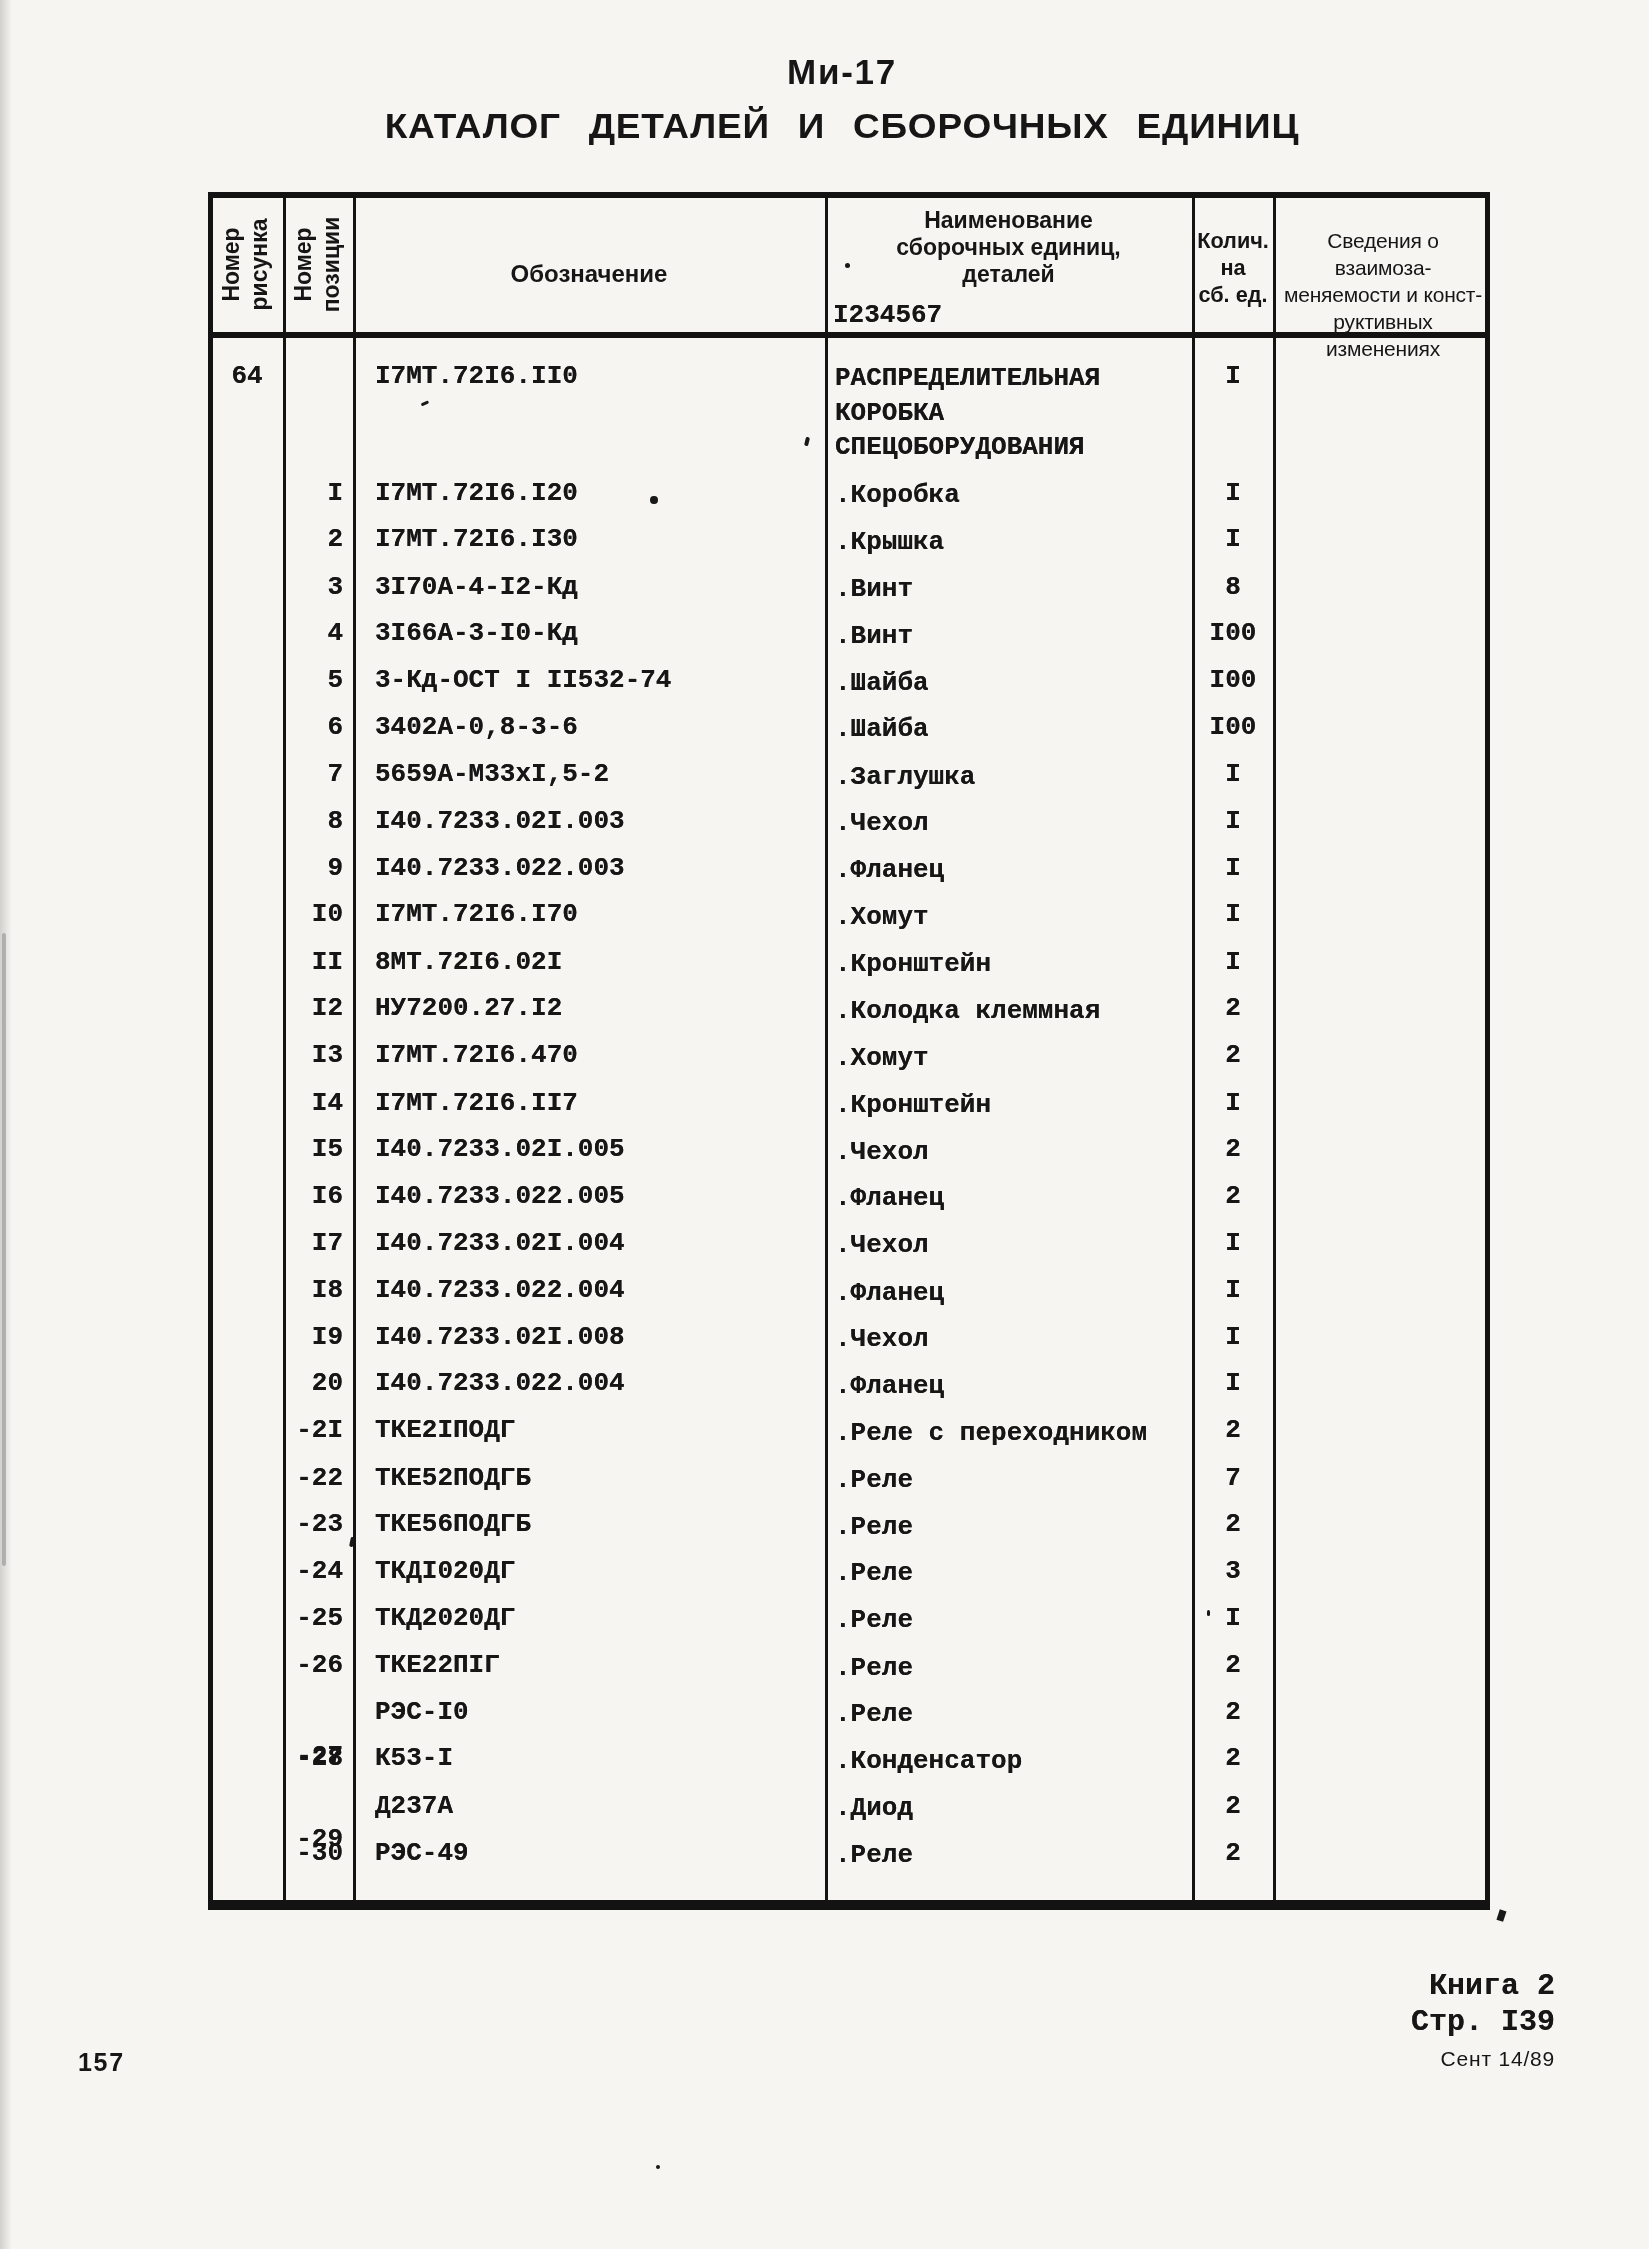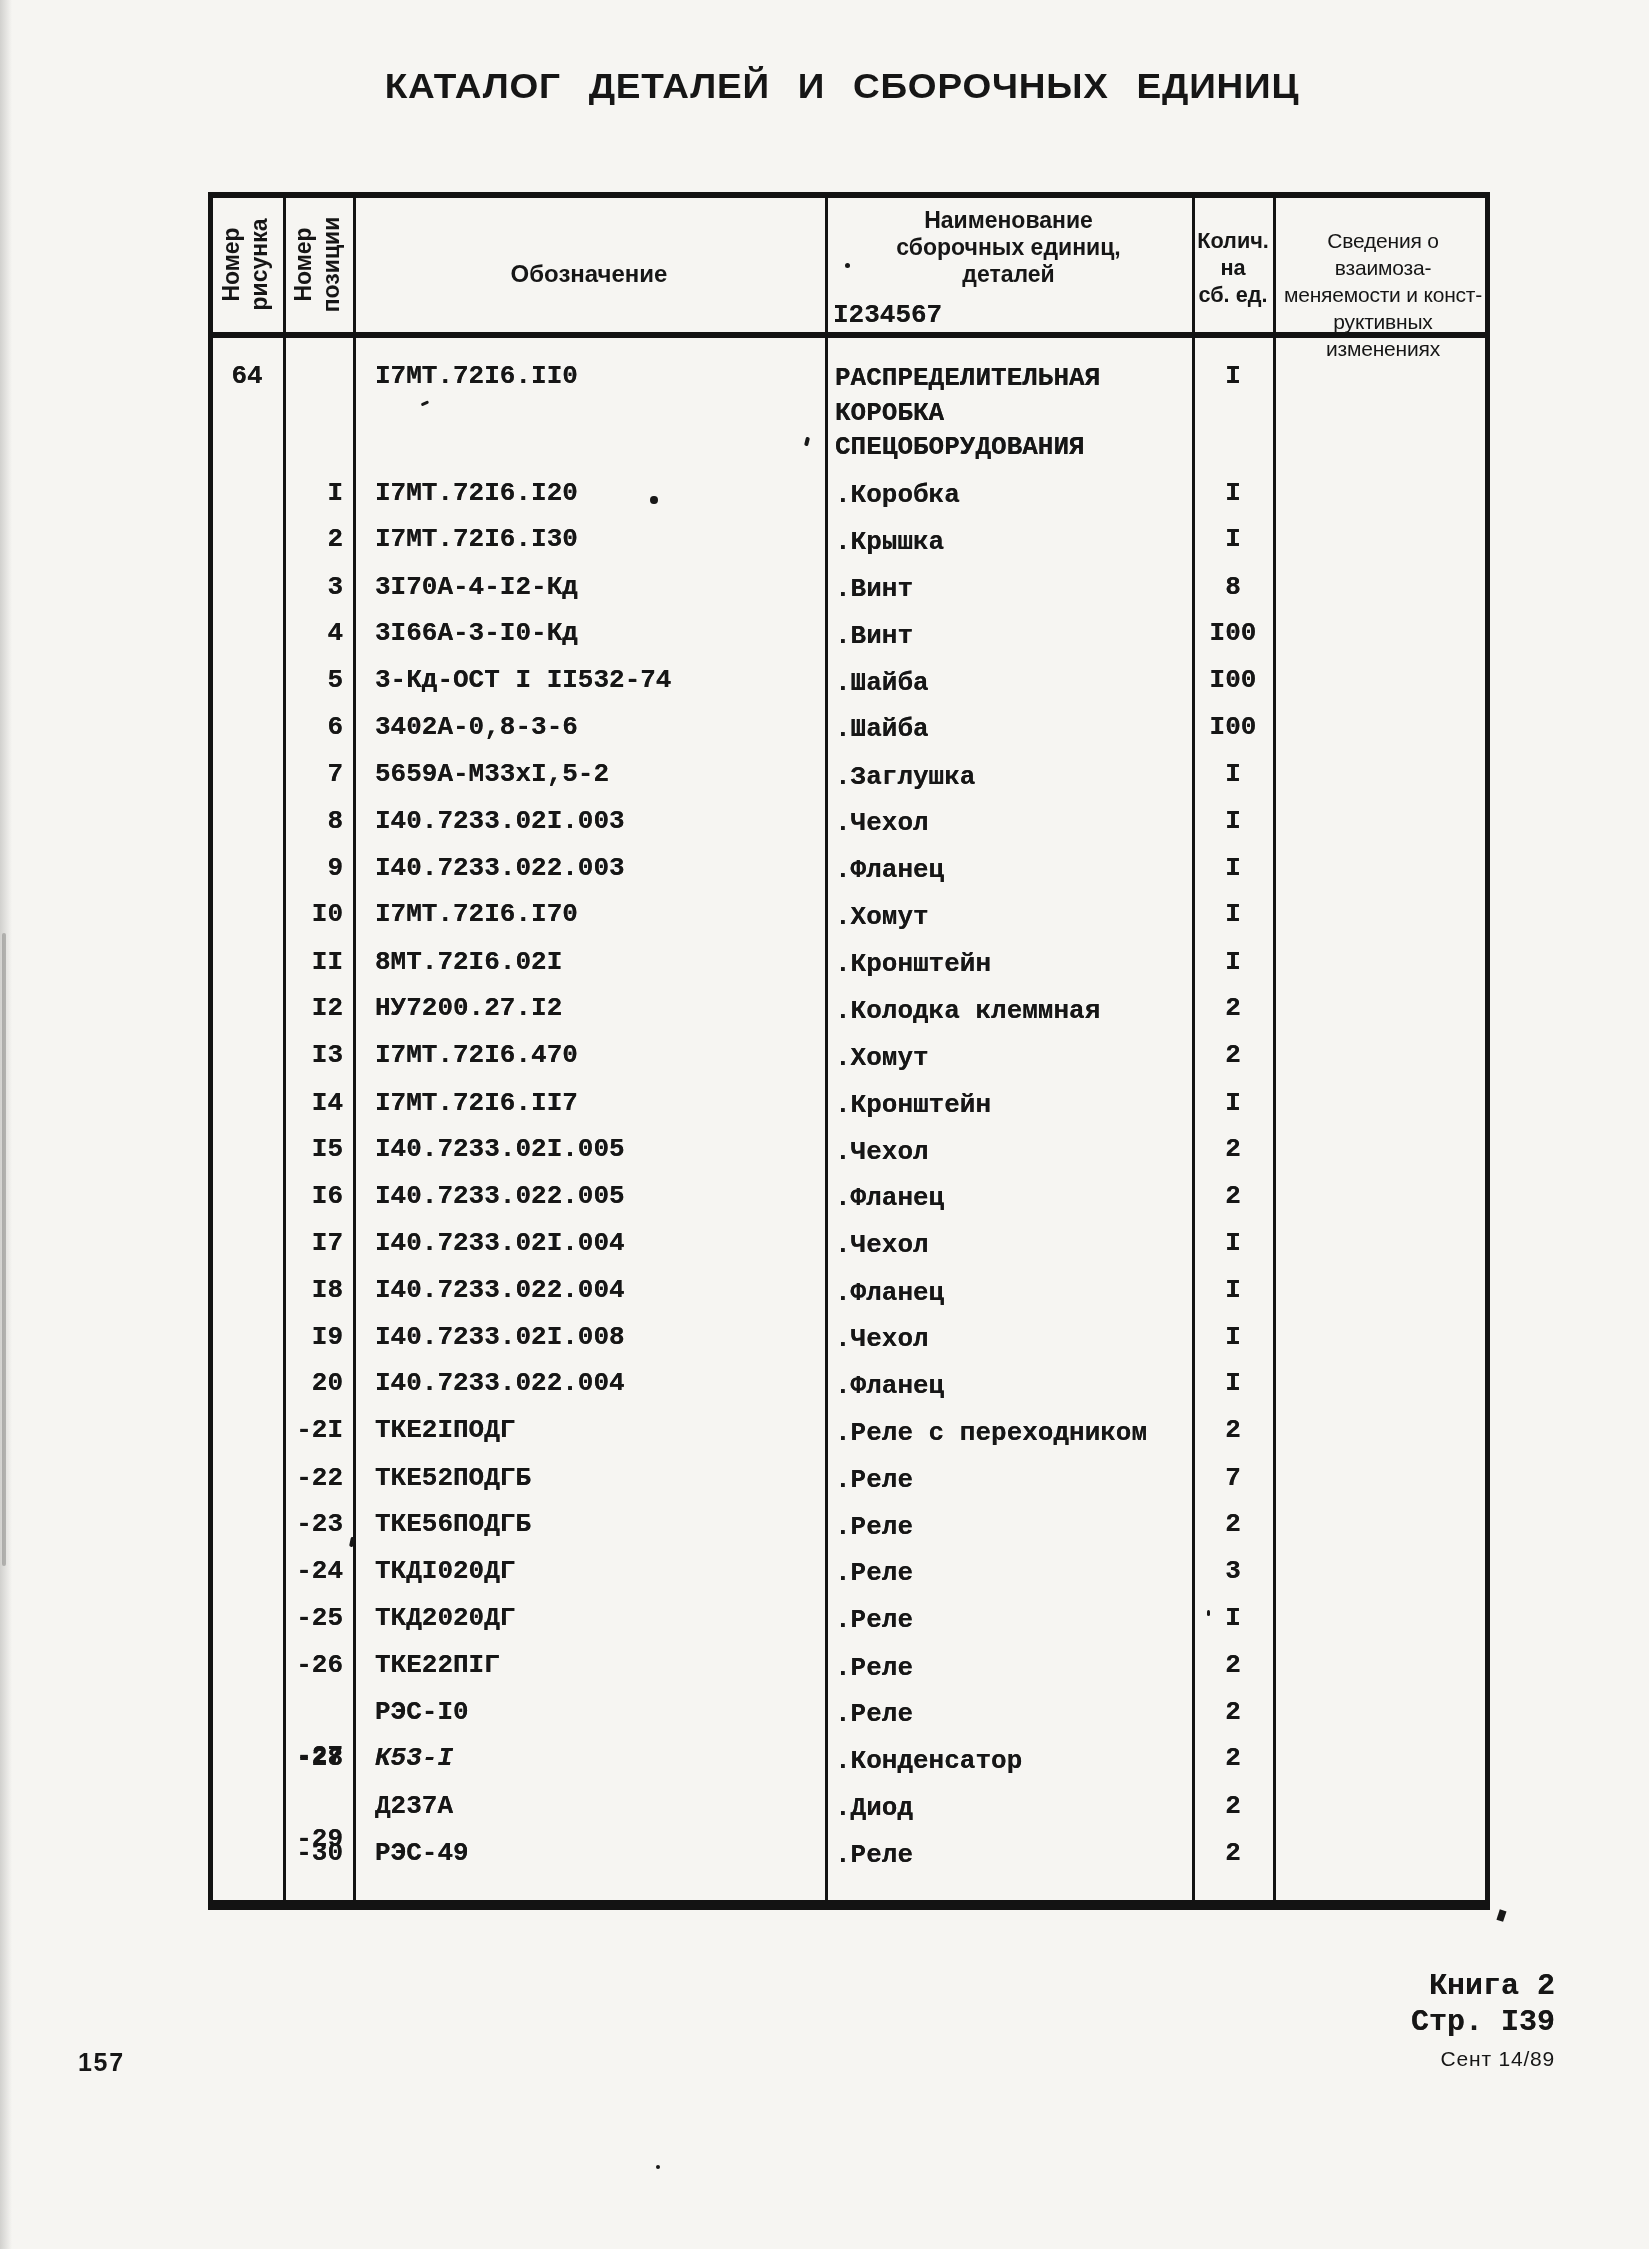--- a/index.html
+++ b/index.html
@@ -49,20 +49,21 @@
 </style>
 </head>
 <body>
 
 <div class="page">
 
   <div class="edge-shade"></div>
   <div class="edge-streak"></div>
 
   <div class="title-block">
+    <div class="title-model">Ми-17</div>
     <div class="title-main">КАТАЛОГ ДЕТАЛЕЙ И СБОРОЧНЫХ ЕДИНИЦ</div>
   </div>
 
   <div class="tbl"></div>
   <div class="vline" style="left:283px"></div>
   <div class="vline" style="left:353px"></div>
   <div class="vline" style="left:825px"></div>
   <div class="vline" style="left:1192px"></div>
   <div class="vline" style="left:1273px"></div>
   <div class="hsep"></div>
@@ -262,21 +263,21 @@
         <div class="cell tw c-qty" style="top: 1649px;">2</div>
       </div>
       <div>
         <div class="cell tw c-pos" style="top: 1740px;">-27</div>
         <div class="cell tw c-des" style="top: 1696px;">РЭС-I0</div>
         <div class="cell tw c-name" style="top: 1698px;">.Реле</div>
         <div class="cell tw c-qty" style="top: 1696px;">2</div>
       </div>
       <div>
         <div class="cell tw c-pos" style="top: 1742px;">-28</div>
-        <div class="cell tw c-des" style="top: 1742px; font-style: italic;">К53-I</div>
+        <div class="cell tw c-des" style="top: 1742px;">К53-I</div>
         <div class="cell tw c-name" style="top: 1745px;">.Конденсатор</div>
         <div class="cell tw c-qty" style="top: 1742px;">2</div>
       </div>
       <div>
         <div class="cell tw c-pos" style="top: 1790px; margin-top: 33px;">-29</div>
         <div class="cell tw c-des" style="top: 1790px;">Д237А</div>
         <div class="cell tw c-name" style="top: 1792px;">.Диод</div>
         <div class="cell tw c-qty" style="top: 1790px;">2</div>
       </div>
       <div>

